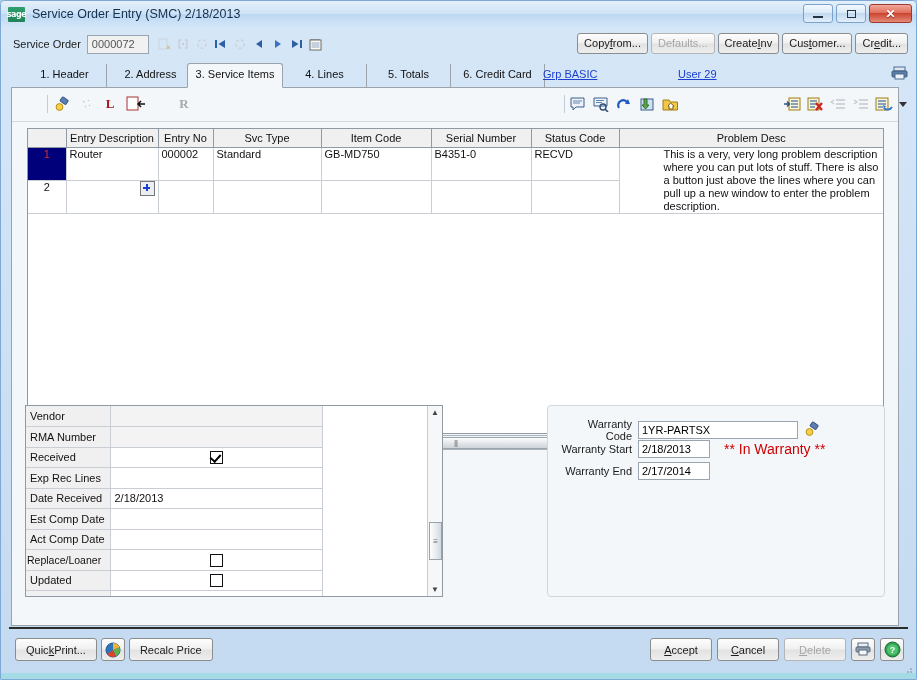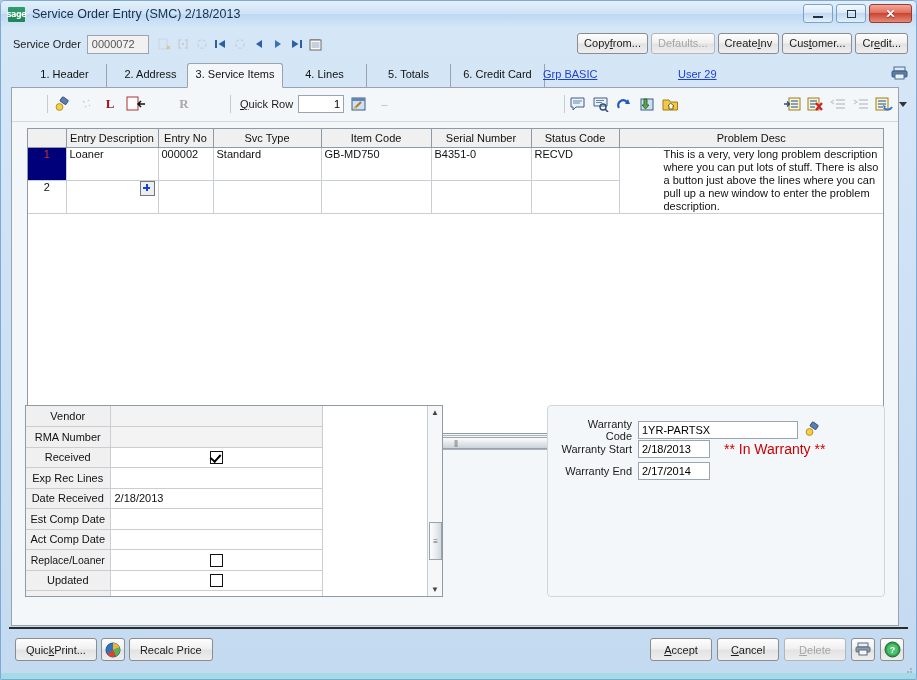--- a/index.html
+++ b/index.html
@@ -218,21 +218,21 @@
     border: 1px solid #8f9aa5; background: #fff; box-sizing: border-box;
     overflow: hidden;
   }
   table.dg { border-collapse: collapse; table-layout: fixed; width: 100%; }
   table.dg td {
     height: 20.5px; font-size: 11px; color: #111;
     border-right: 1px solid #c8ced4; border-bottom: 1px solid #c8ced4;
     padding: 0 4px; box-sizing: border-box;
   }
   td.dg-label {
-    width: 84px; background: #f0f0f0; text-align: center;
+    width: 84px; background: #f0f0f0; 
     border-right: 1px solid #8f9aa5;
   }
   td.dg-val { width: 212px; background: #fff; text-align: left; }
   td.dg-val.alt { background: #f3f3f3; }
   td.dg-blank { background: #fff; border-right: none; }
   .cbox {
     display: inline-block; width: 11px; height: 11px;
     border: 1.4px solid #111; background: #fff; position: relative;
     vertical-align: middle;
   }
@@ -406,34 +406,20 @@
         <div class="ic" style="color:#a01a1a;font-weight:bold;font-size:13px;font-family:'Liberation Serif',serif;">L</div>
         <div class="ic" style="width:24px;">
           <svg width="22" height="16">
               <rect x="2" y="1" width="11" height="13" fill="#fdfdfd" stroke="#a33"></rect>
               <path d="M13 8 h7 M16 5 l-3 3 3 3" stroke="#111" stroke-width="1.5" fill="none"></path>
             </svg>
         </div>
         <div class="ic" style="color:#a8a8a8;font-weight:bold;font-size:13px;font-family:'Liberation Serif',serif;margin-left:22px;">R</div>
       </div>
 
-      <div class="grptools-mid">
-        <div class="sep"></div>
-        <div class="lbl" style="margin-left:4px;"><u class="acc">Q</u>uick Row</div>
-        <div class="qr-input">1</div>
-        <div class="ic">
-          <svg width="16" height="15">
-              <rect x="1" y="1" width="13" height="12" fill="#cfe0f2" stroke="#3a5f8c"></rect>
-              <rect x="1" y="1" width="13" height="3" fill="#5f87b5"></rect>
-              <path d="M4 11 l6 -6" stroke="#b07a2a" stroke-width="2"></path>
-              <circle cx="4" cy="11" r="1.6" fill="#d9bb7a"></circle>
-            </svg>
-        </div>
-        <div class="ic" style="color:#bbb;">–</div>
-      </div>
 
       <div class="grptools-r1">
         <div class="sep"></div>
         <div class="ic">
           <svg width="16" height="15">
               <path d="M1 1 h13 v9 h-8 l-3 3 v-3 h-2 Z" fill="#eef2f7" stroke="#3a5f8c"></path>
               <path d="M3 4 h9 M3 6 h7" stroke="#5f87b5"></path>
             </svg>
         </div>
         <div class="ic">
@@ -527,21 +513,21 @@
             <th>Svc Type</th>
             <th>Item Code</th>
             <th>Serial Number</th>
             <th>Status Code</th>
             <th style="border-right:none;">Problem Desc</th>
           </tr>
         </thead>
         <tbody>
           <tr>
             <td class="rownum sel">1</td>
-            <td>Loaner</td>
+            <td>Router</td>
             <td>000002</td>
             <td>Standard</td>
             <td>GB-MD750</td>
             <td>B4351-0</td>
             <td>RECVD</td>
             <td class="problem" rowspan="2" style="border-right:none;padding-left:44px;">This is a very, very long problem description where you can put lots of stuff. There is also a button just above the lines where you can pull up a new window to enter the problem description.</td>
           </tr>
           <tr>
             <td class="rownum">2</td>
             <td style="text-align:right;"><span class="plusbtn"></span></td>

